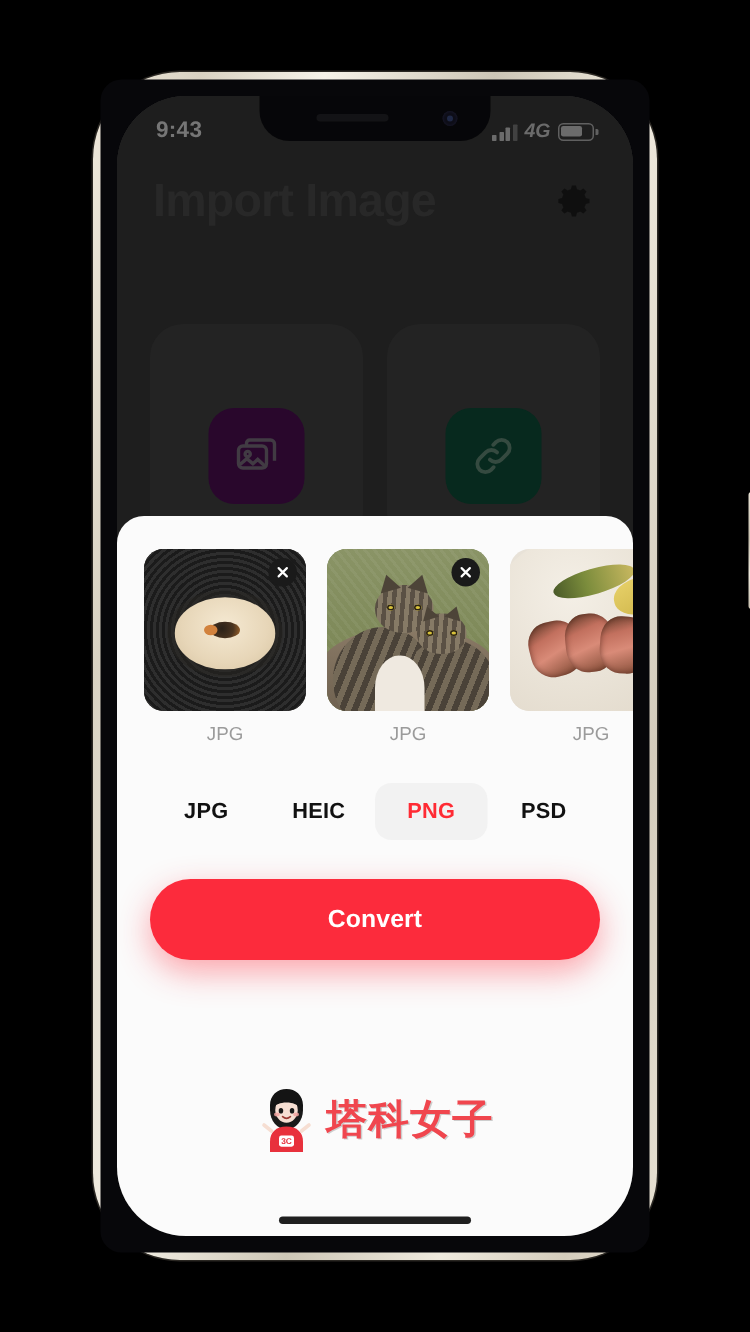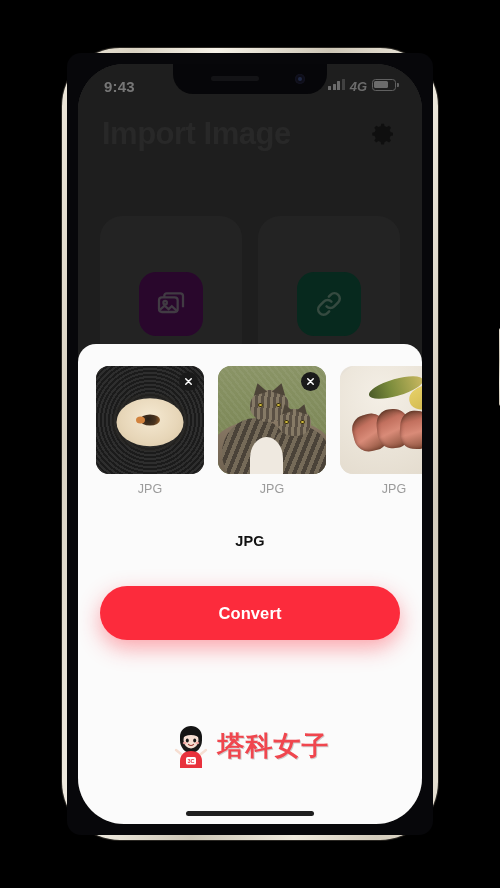--- a/index.html
+++ b/index.html
@@ -79,21 +79,21 @@
     position: absolute; left: 0; right: 0; top: 0;
     height: 44px;
     display: flex; align-items: center;
     justify-content: space-between;
     padding: 0 26px;
     color: #aaa;
     font-size: 15px; font-weight: bold;
     z-index: 20;
   }
   #status-time { letter-spacing: .2px; }
-  #status-right { display: flex; align-items: flex-start; gap: 5px; font-style: italic; }
+  #status-right { display: flex; align-items: flex-end; gap: 5px; font-style: italic; }
   #signal-icon { display: flex; align-items: flex-end; gap: 1.5px; height: 11px; }
   #signal-icon i { display:block; width:3px; background:#9a9a9a; border-radius:.5px; }
   #signal-icon i:nth-child(1){height:4px}
   #signal-icon i:nth-child(2){height:6px}
   #signal-icon i:nth-child(3){height:8.5px}
   #signal-icon i:nth-child(4){height:11px; background:#5e5e5e}
   #network-label { font-size: 13px; color:#9a9a9a; font-weight: 600;}
   #battery-icon {
     width: 24px; height: 12px; border: 1.3px solid #8a8a8a;
     border-radius: 3.5px; position: relative; padding: 1.3px;
@@ -473,20 +473,23 @@
                 <div class="slice s3"></div>
               </div>
             </div>
             <div class="thumbnail-format-label">JPG</div>
           </div>
 
         </div>
 
         <div id="extension-selector">
           <div class="extension-option">JPG</div>
+          <div class="extension-option">HEIC</div>
+          <div class="extension-option selected">PNG</div>
+          <div class="extension-option">PSD</div>
         </div>
 
         <div id="convert-button-wrap">
           <button id="convert-button">Convert</button>
         </div>
 
       </div>
 
       <div id="watermark">
         <svg id="watermark-avatar" viewBox="0 0 40 44">

